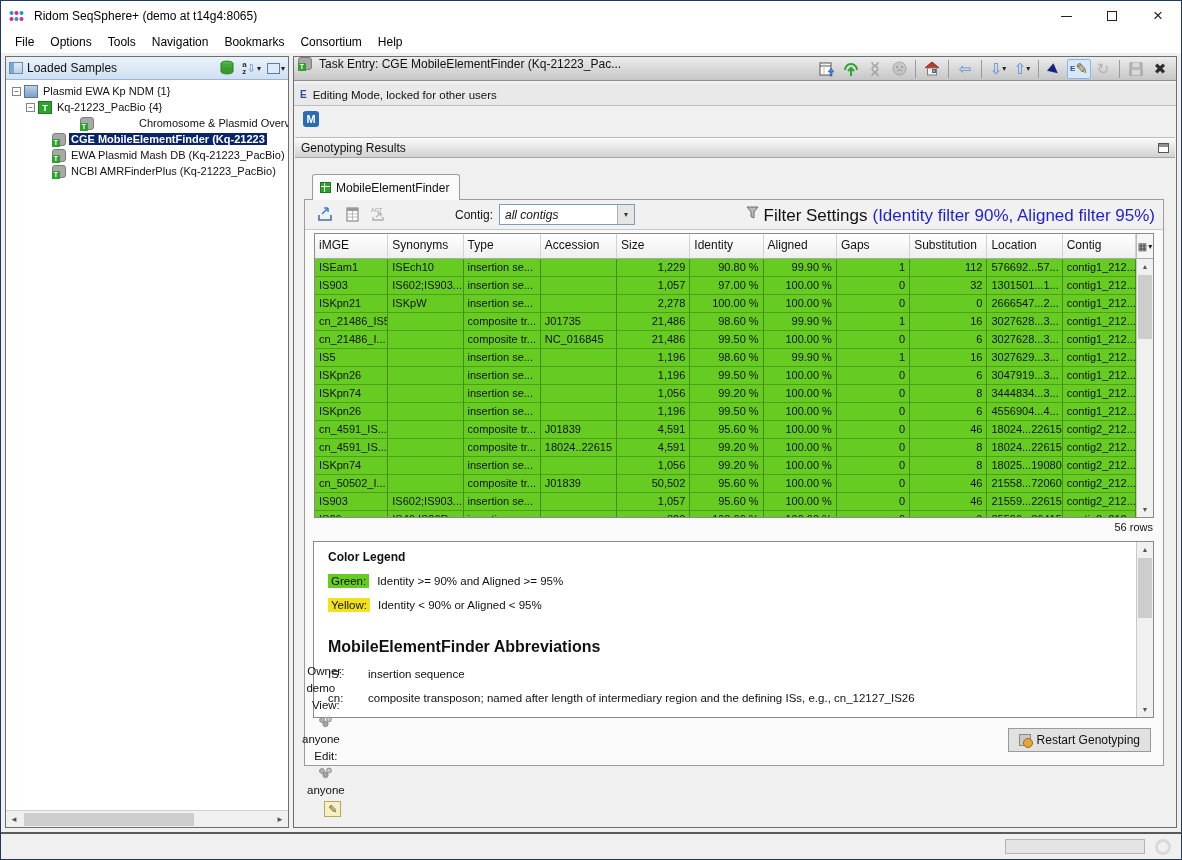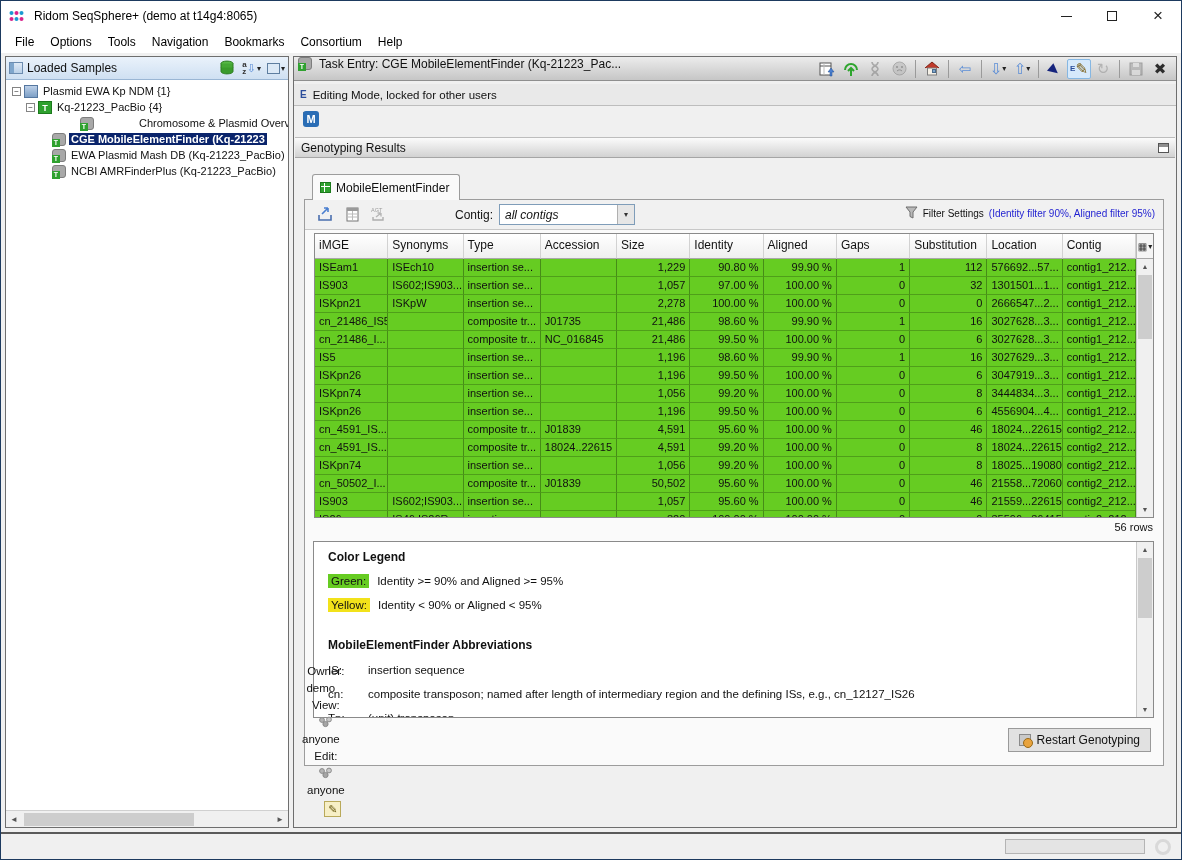--- a/index.html
+++ b/index.html
@@ -82,21 +82,21 @@
 
   .tabpage { position:absolute; top:93px; left:10px; right:12px; height:567px; background:#fafafa; border:1px solid #9c9c9c; }
   .tp-toolbar { position:absolute; top:0; left:0; right:0; height:30px; background:#f1f1f1; border-bottom:1px solid #c8c8c8; }
   .exp-icons { position:absolute; left:10px; top:5px; display:flex; gap:7px; align-items:center; }
   .xic { width:20px; height:18px; display:flex; align-items:center; justify-content:center; }
   .contig-group { position:absolute; left:150px; top:4px; display:flex; align-items:center; }
   .contig-label { font-size:12px; margin-right:6px; }
   .combo { width:136px; height:21px; background:#fff; border:1px solid #7f9db9; display:flex; align-items:center; }
   .combo .val { flex:1; font-style:italic; font-size:12px; padding-left:5px; }
   .combo .dd { width:17px; height:100%; background:#e6e6e6; border-left:1px solid #b0b0b0; display:flex; align-items:center; justify-content:center; font-size:8px; color:#333; }
-  .filter-group { position:absolute; right:8px; top:6px; display:flex; align-items:flex-end; gap:5px; font-size:10px; }
+  .filter-group { position:absolute; right:8px; top:6px; display:flex; align-items:flex-start; gap:5px; font-size:17px; }
   .filter-blue { color:#1f1fd1; }
 
   .tablewrap { position:absolute; top:33px; left:9px; right:9px; height:285px; border:1px solid #8a8a8a; background:#fff; }
   .thead { display:flex; height:25px; margin-right:17px; }
   .th { background:linear-gradient(#ffffff,#efefef); border-right:1px solid #d2d2d2; border-bottom:1px solid #a8a8a8; font-size:12px; padding:4px 4px 0 4px; white-space:nowrap; overflow:hidden; }
   .tbody { height:258px; overflow:hidden; margin-right:17px; }
   .tr { display:flex; height:18px; }
   .td { background:#66cc22; border-right:1px solid rgba(0,0,0,0.30); border-bottom:1px solid rgba(0,0,0,0.22); font-size:11px; line-height:16px; padding:0 4px; white-space:nowrap; overflow:hidden; }
   .td.num { text-align:right; }
   .cfg-btn { position:absolute; right:0; top:0; width:17px; height:25px; background:#f5f5f5; border-left:1px solid #bbb; border-bottom:1px solid #a8a8a8; font-size:10px; display:flex; align-items:center; justify-content:center; color:#333; }
@@ -104,21 +104,21 @@
   .vs-arrow { height:15px; display:flex; align-items:center; justify-content:center; font-size:7px; color:#555; }
   .vs-arrow.bottom { position:absolute; bottom:0; left:0; right:0; }
   .vs-thumb { position:absolute; top:16px; left:1px; right:1px; height:64px; background:#cdcdcd; }
 
   .rowcount { position:absolute; top:321px; right:10px; font-size:11px; }
 
   .legend { position:absolute; top:341px; left:8px; right:9px; height:177px; background:#fff; border:1px solid #8a8a8a; overflow:hidden; padding:8px 26px 0 14px; }
   .lg-title { font-weight:bold; font-size:12px; }
   .lg-item { margin-top:10px; display:flex; align-items:center; font-size:11.5px; }
   .lg-swatch { padding:1px 3px; margin-right:8px; font-size:11.5px; }
-  .lg-abbrev-title { font-weight:bold; font-size:12px; margin-top:26px; }
+  .lg-abbrev-title { font-weight:bold; font-size:16px; margin-top:26px; }
   .lg-abbr { margin-top:12px; display:flex; font-size:11.5px; }
   .lg-abbr .k { width:40px; flex:0 0 auto; }
   .lg-scroll { position:absolute; right:0; top:0; bottom:0; width:17px; background:#f0f0f0; border-left:1px solid #c8c8c8; }
   .lg-thumb { position:absolute; top:16px; left:1px; right:1px; height:60px; background:#cdcdcd; }
 
   .restart-button { position:absolute; top:528px; right:12px; height:24px; background:#e1e1e1; border:1px solid #9a9a9a; display:flex; align-items:center; padding:0 10px; font-size:12px; gap:6px; }
   .rst-ic { width:12px; height:12px; background:#c9c9c9; border:1px solid #8a8a8a; position:relative; }
   .rst-ic::after { content:""; position:absolute; right:-3px; bottom:-3px; width:8px; height:8px; border-radius:50%; background:#e8a33d; border:1px solid #9a6a17; }
 
   .owner-row { position:absolute; left:8px; bottom:10px; display:flex; align-items:center; font-size:11.5px; gap:5px;flex-direction:column; }

